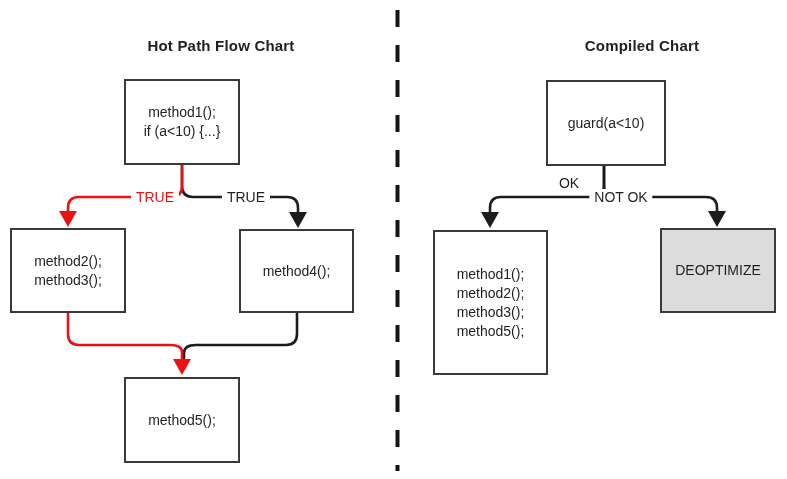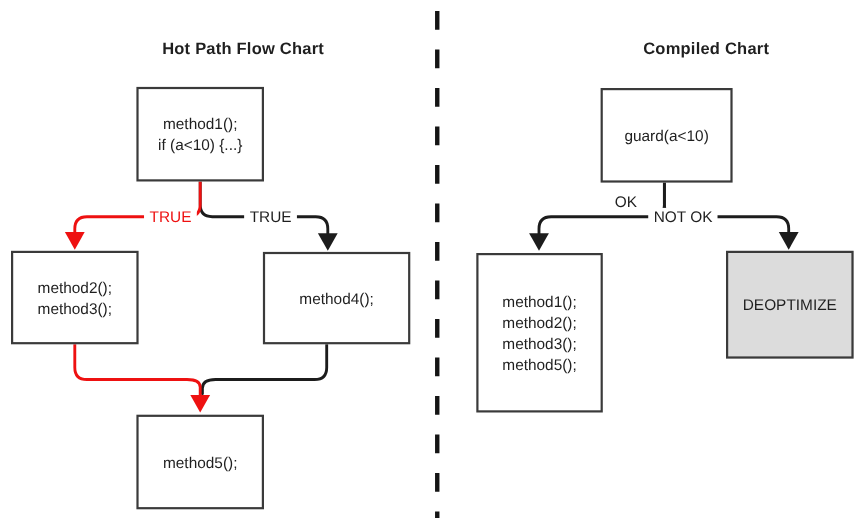--- a/index.html
+++ b/index.html
@@ -89,21 +89,21 @@
   <div class="node" style="left:124px;top:79px;width:116px;height:86px">
     <div>method1();</div>
     <div>if (a&lt;10) {...}</div>
   </div>
 
   <div class="node" style="left:10px;top:228px;width:116px;height:85px">
     <div>method2();</div>
     <div>method3();</div>
   </div>
 
-  <div class="node" style="left:239px;top:229px;width:134px;height:84px">
+  <div class="node" style="left:239px;top:229px;width:115px;height:84px">
     <div>method4();</div>
   </div>
 
   <div class="node" style="left:124px;top:377px;width:116px;height:86px">
     <div>method5();</div>
   </div>
 
   <div class="edge-label hot" style="left:135px;top:197px">TRUE</div>
   <div class="edge-label" style="left:246px;top:197px">TRUE</div>
 
@@ -111,21 +111,21 @@
     <div>guard(a&lt;10)</div>
   </div>
 
   <div class="node" style="left:433px;top:230px;width:115px;height:145px">
     <div>method1();</div>
     <div>method2();</div>
     <div>method3();</div>
     <div>method5();</div>
   </div>
 
-  <div class="node deopt" style="left:660px;top:228px;width:116px;height:98px">
+  <div class="node deopt" style="left:660px;top:228px;width:116px;height:85px">
     <div>DEOPTIMIZE</div>
   </div>
 
   <div class="edge-label" style="left:569px;top:183px">OK</div>
   <div class="edge-label" style="left:621px;top:197px">NOT OK</div>
 
 
 </div>
 
 </body></html>

